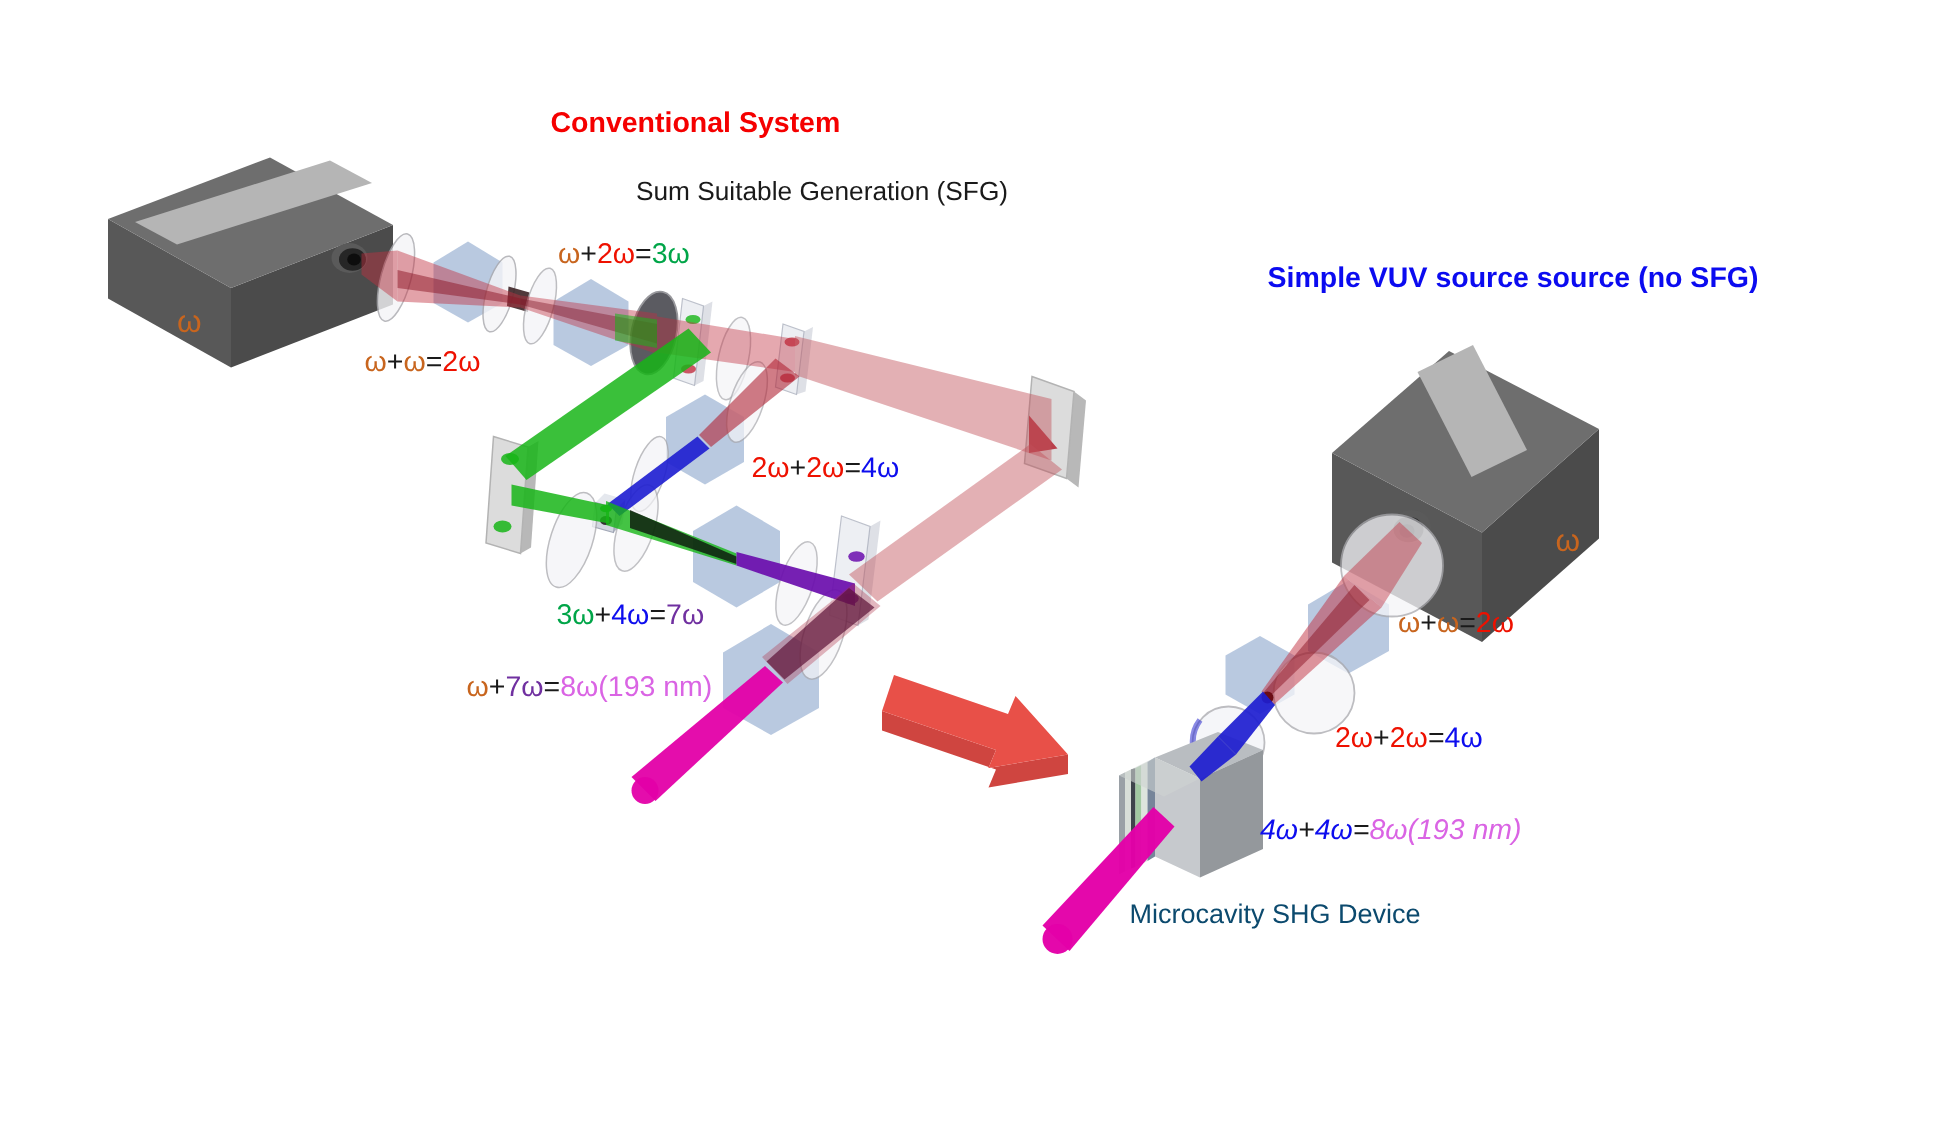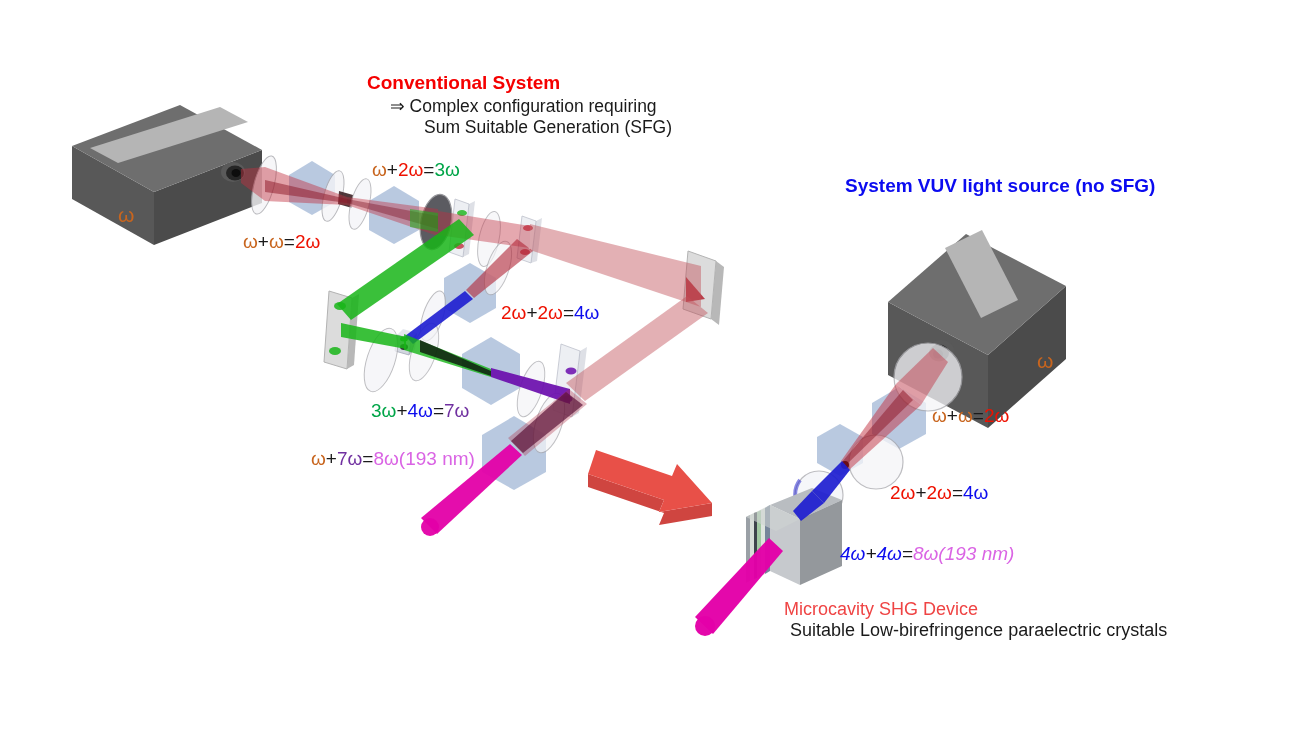--- a/index.html
+++ b/index.html
@@ -190,21 +190,20 @@
     <polygon points="812,491 824,503 801,521 793,511" fill="#1d1dd0" opacity="0.92"></polygon>
   </g>
   <g>
     <polygon points="769,538 783,551 713,634 695,617" fill="#e300a8" opacity="0.97"></polygon>
     <circle cx="705" cy="626" r="10" fill="#e300a8" opacity="0.97"></circle>
   </g>
 
 </svg>
 
 <div class="lbl title" style="left: 367px; top: 73px; color: rgb(245, 0, 0);">Conventional System</div>
-<div class="lbl sub" style="left:390px;top:97px;">⇒ Complex configuration requiring</div>
 <div class="lbl sub" style="left:424px;top:118px;">Sum Suitable Generation (SFG)</div>
 
 <div class="lbl omega-big" style="left: 118px; top: 204px; color: rgb(200, 101, 30);">ω</div>
 
 <div class="lbl formula" style="left:243px;top:232px;">
   <span style="color: rgb(200, 101, 30);">ω</span><span style="color: rgb(26, 26, 26);">+</span><span style="color: rgb(200, 101, 30);">ω</span><span style="color: rgb(26, 26, 26);">=</span><span style="color: rgb(238, 17, 0);">2ω</span>
 </div>
 
 <div class="lbl formula" style="left:372px;top:160px;">
   <span style="color: rgb(200, 101, 30);">ω</span><span style="color: rgb(26, 26, 26);">+</span><span style="color: rgb(238, 17, 0);">2ω</span><span style="color: rgb(26, 26, 26);">=</span><span style="color: rgb(0, 165, 72);">3ω</span>
@@ -215,32 +214,31 @@
 </div>
 
 <div class="lbl formula" style="left:371px;top:401px;">
   <span style="color: rgb(0, 165, 72);">3ω</span><span style="color: rgb(26, 26, 26);">+</span><span style="color: rgb(13, 13, 238);">4ω</span><span style="color: rgb(26, 26, 26);">=</span><span style="color: rgb(112, 48, 160);">7ω</span>
 </div>
 
 <div class="lbl formula" style="left:311px;top:449px;">
   <span style="color: rgb(200, 101, 30);">ω</span><span style="color: rgb(26, 26, 26);">+</span><span style="color: rgb(112, 48, 160);">7ω</span><span style="color: rgb(26, 26, 26);">=</span><span style="color: rgb(218, 100, 228);">8ω(193 nm)</span>
 </div>
 
-<div class="lbl title" style="left: 845px; top: 176px; color: rgb(11, 11, 240);">System VUV light source (no SFG)</div>
+<div class="lbl title" style="left: 845px; top: 176px; color: rgb(11, 11, 240);">Simple VUV source source (no SFG)</div>
 
 <div class="lbl omega-big" style="left: 1037px; top: 350px; color: rgb(200, 101, 30);">ω</div>
 
 <div class="lbl formula" style="left:932px;top:406px;">
   <span style="color: rgb(200, 101, 30);">ω</span><span style="color: rgb(26, 26, 26);">+</span><span style="color: rgb(200, 101, 30);">ω</span><span style="color: rgb(26, 26, 26);">=</span><span style="color: rgb(238, 17, 0);">2ω</span>
 </div>
 
 <div class="lbl formula" style="left:890px;top:483px;">
   <span style="color: rgb(238, 17, 0);">2ω</span><span style="color: rgb(26, 26, 26);">+</span><span style="color: rgb(238, 17, 0);">2ω</span><span style="color: rgb(26, 26, 26);">=</span><span style="color: rgb(13, 13, 238);">4ω</span>
 </div>
 
 <div class="lbl formula" style="left:840px;top:544px;font-style:italic;">
   <span style="color: rgb(13, 13, 238);">4ω</span><span style="color: rgb(26, 26, 26);">+</span><span style="color: rgb(13, 13, 238);">4ω</span><span style="color: rgb(26, 26, 26);">=</span><span style="color: rgb(218, 100, 228);">8ω(193 nm)</span>
 </div>
 
-<div class="lbl note-blue" style="left: 784px; top: 600px; color: #ef4444;">Microcavity SHG Device</div>
-<div class="lbl note-black" style="left:790px;top:621px;">Suitable Low-birefringence paraelectric crystals</div>
+<div class="lbl note-blue" style="left: 753px; top: 600px; color: #0c4a6e;">Microcavity SHG Device</div>
 
 </div>
 
 </body></html>

